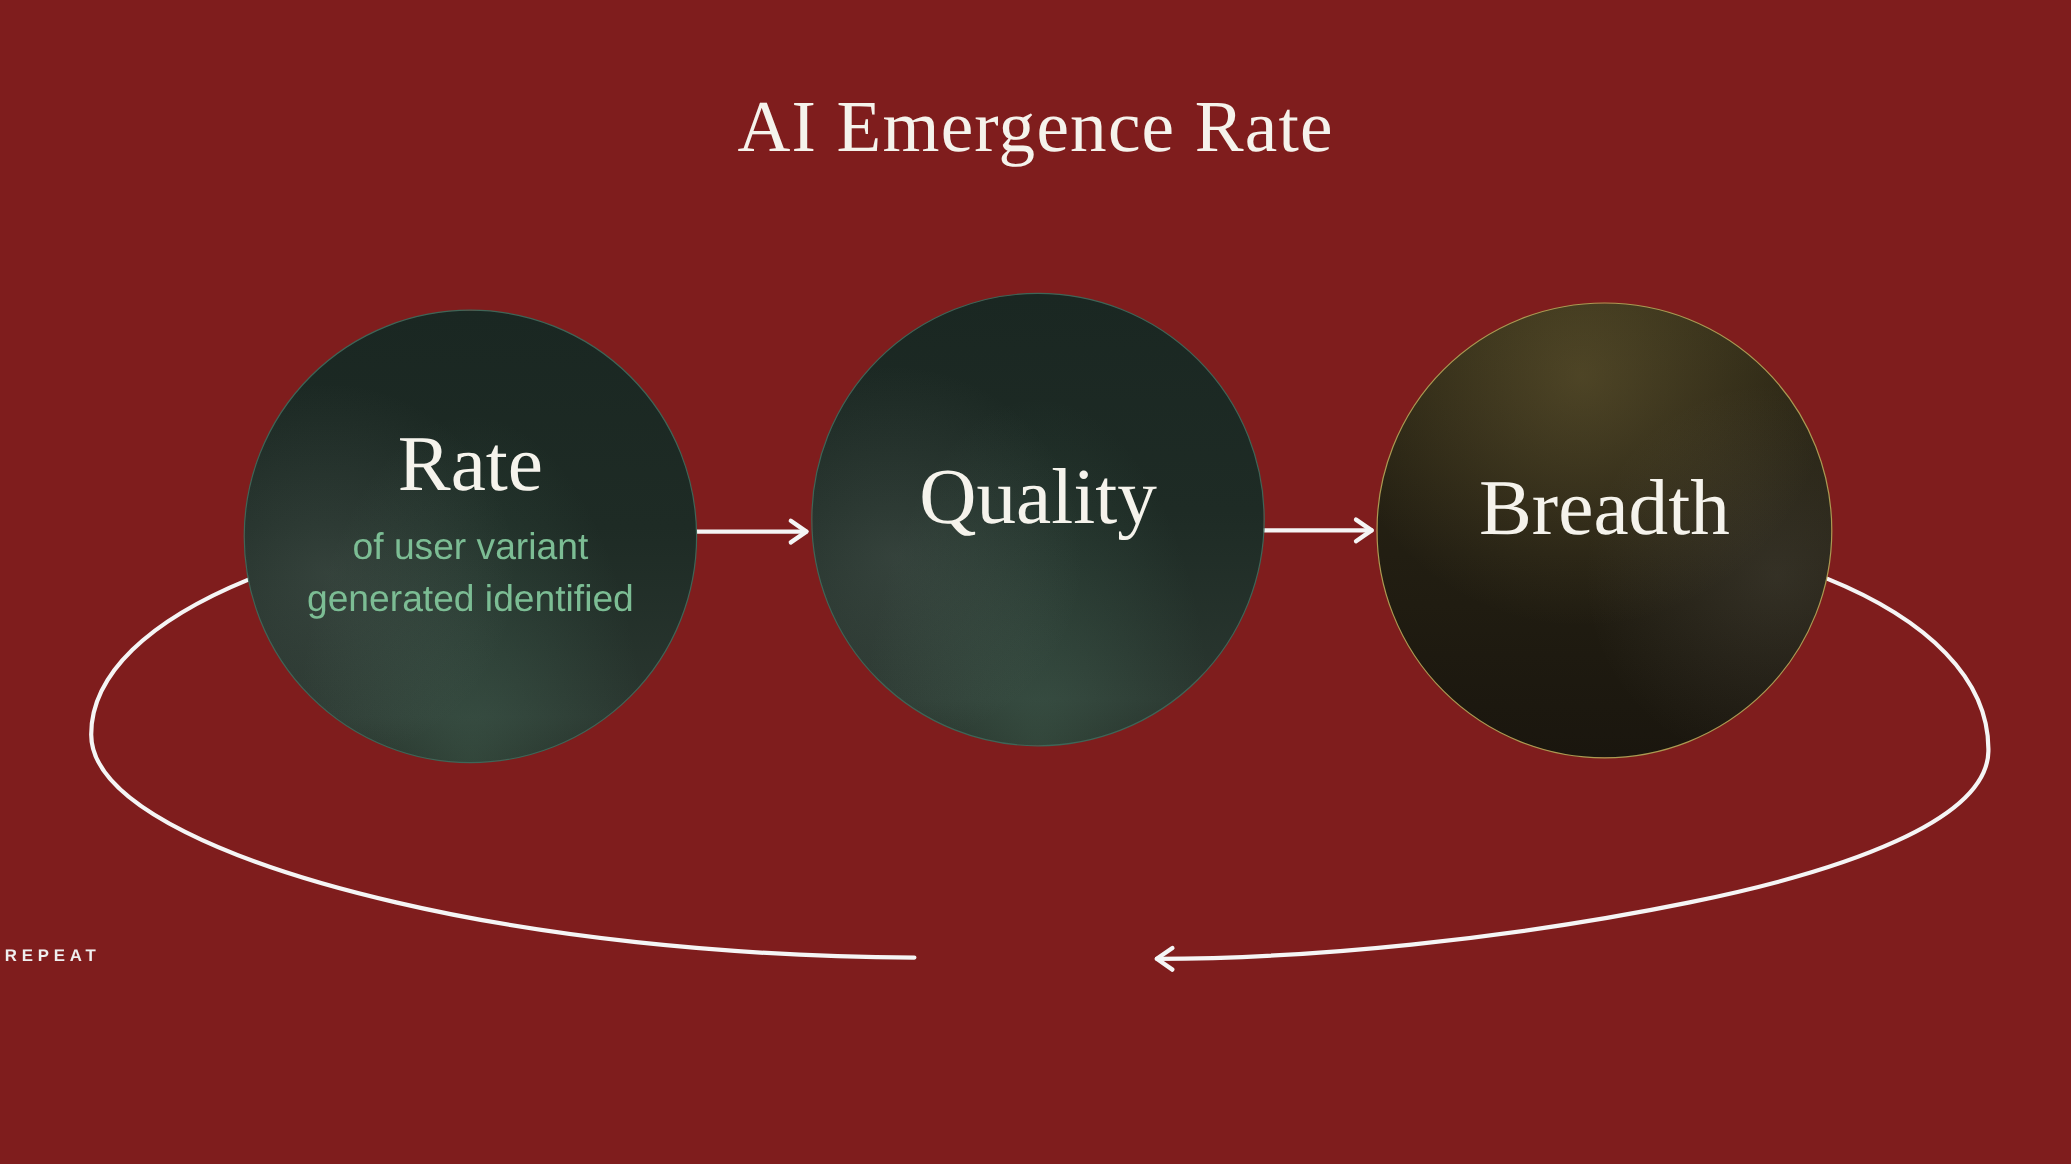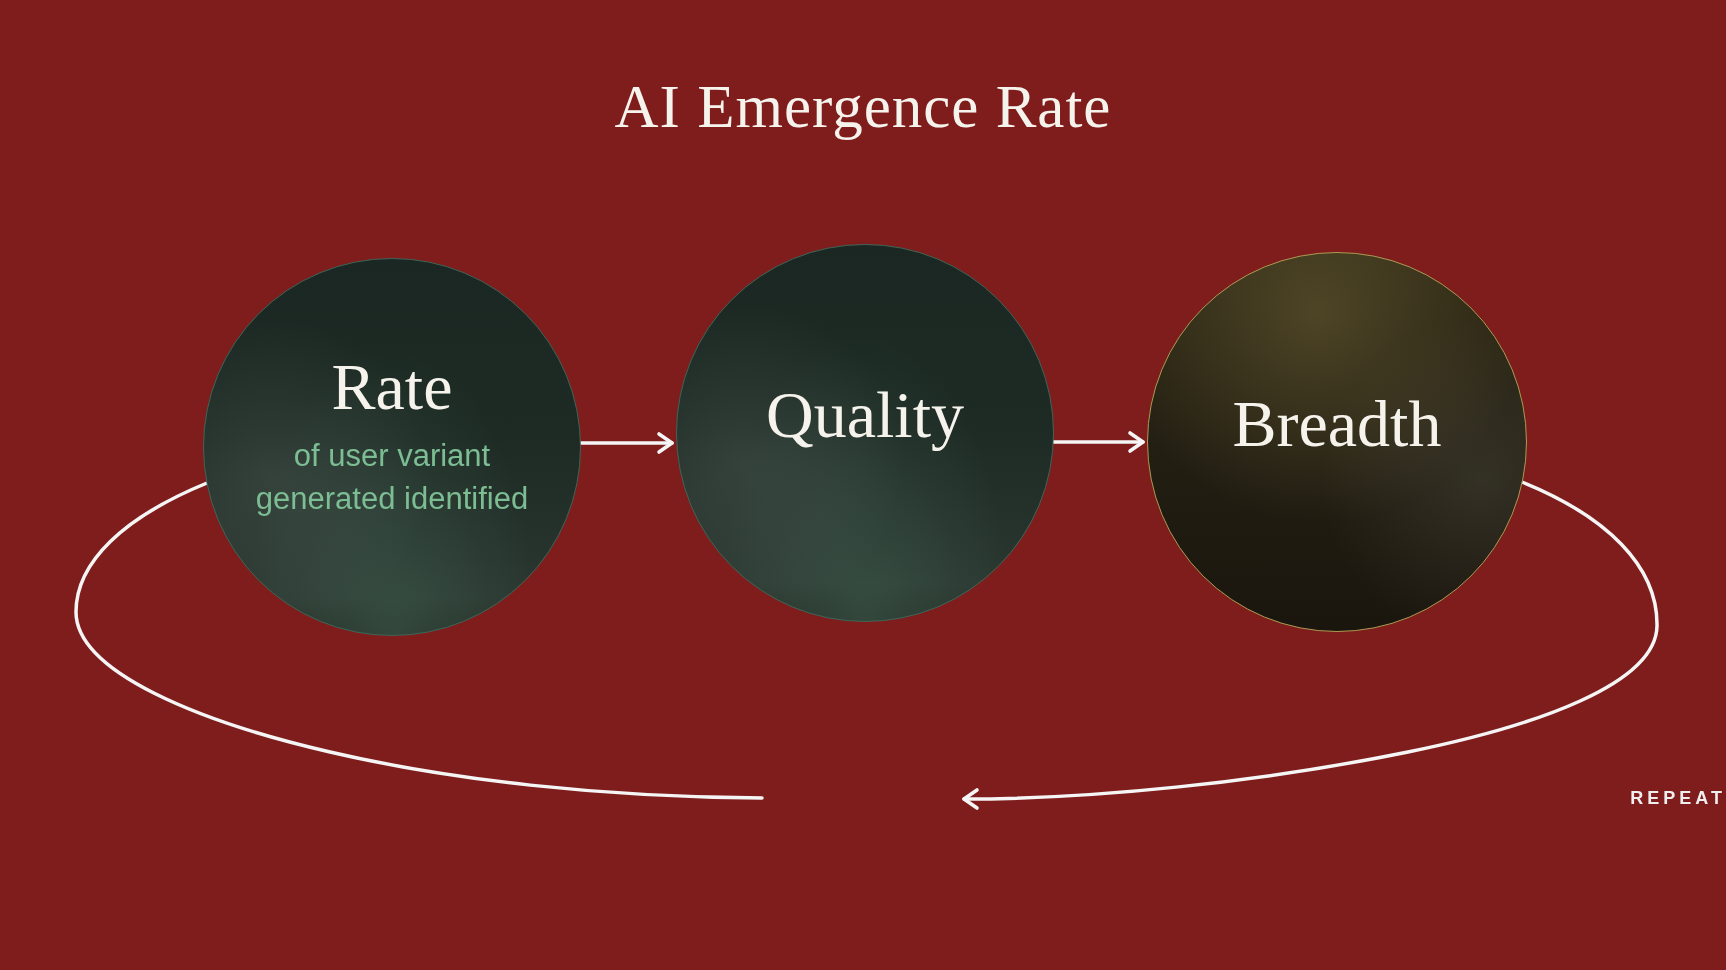--- a/index.html
+++ b/index.html
@@ -83,23 +83,23 @@
     max-width: 300px;
   }
   .desc-teal { color: #7cbd94; }
   .desc-gold { color: #b5a35f; }
   
   .repeat-label {
     position: absolute;
     top: 788px;
     left: 0;
     width: 100%;
-    text-align: right;
+    text-align: left;
     text-indent: 4px;
-    font-size: 18px;
+    font-size: 14px;
     font-weight: 600;
     letter-spacing: 4px;
     color: #efefef;
   }
   
   .brand {
     position: absolute;
     left: 37px;
     top: 889px;
     height: 42px;

